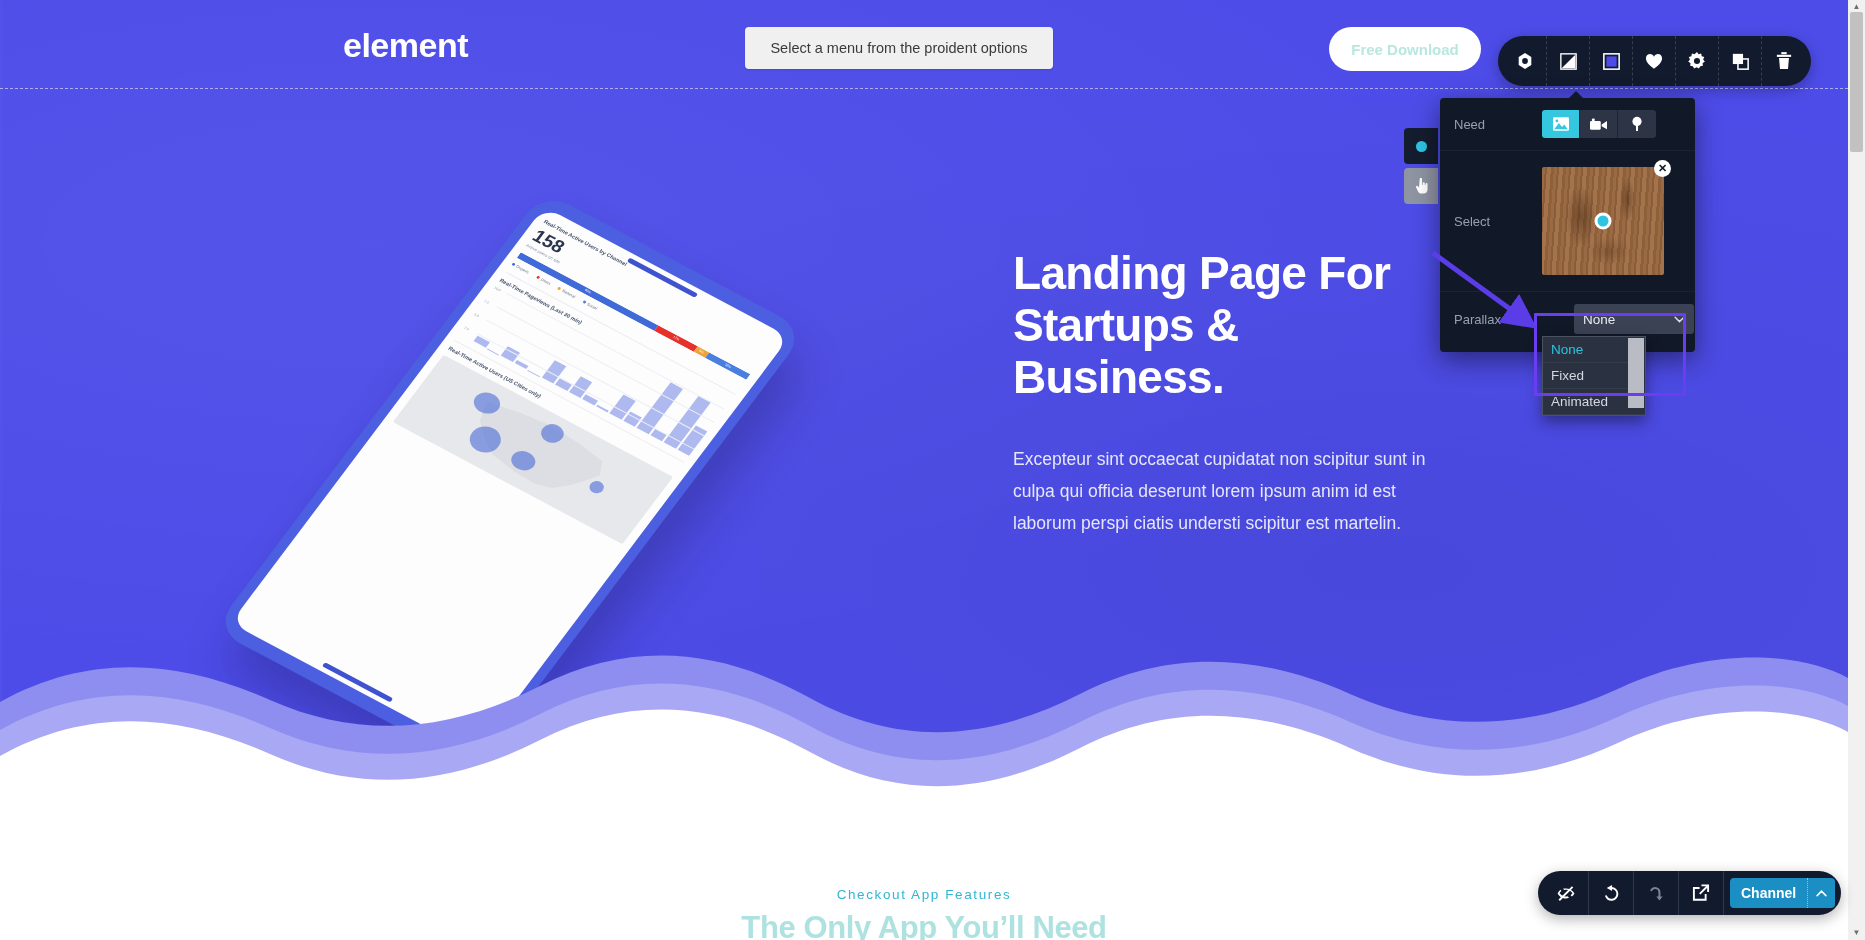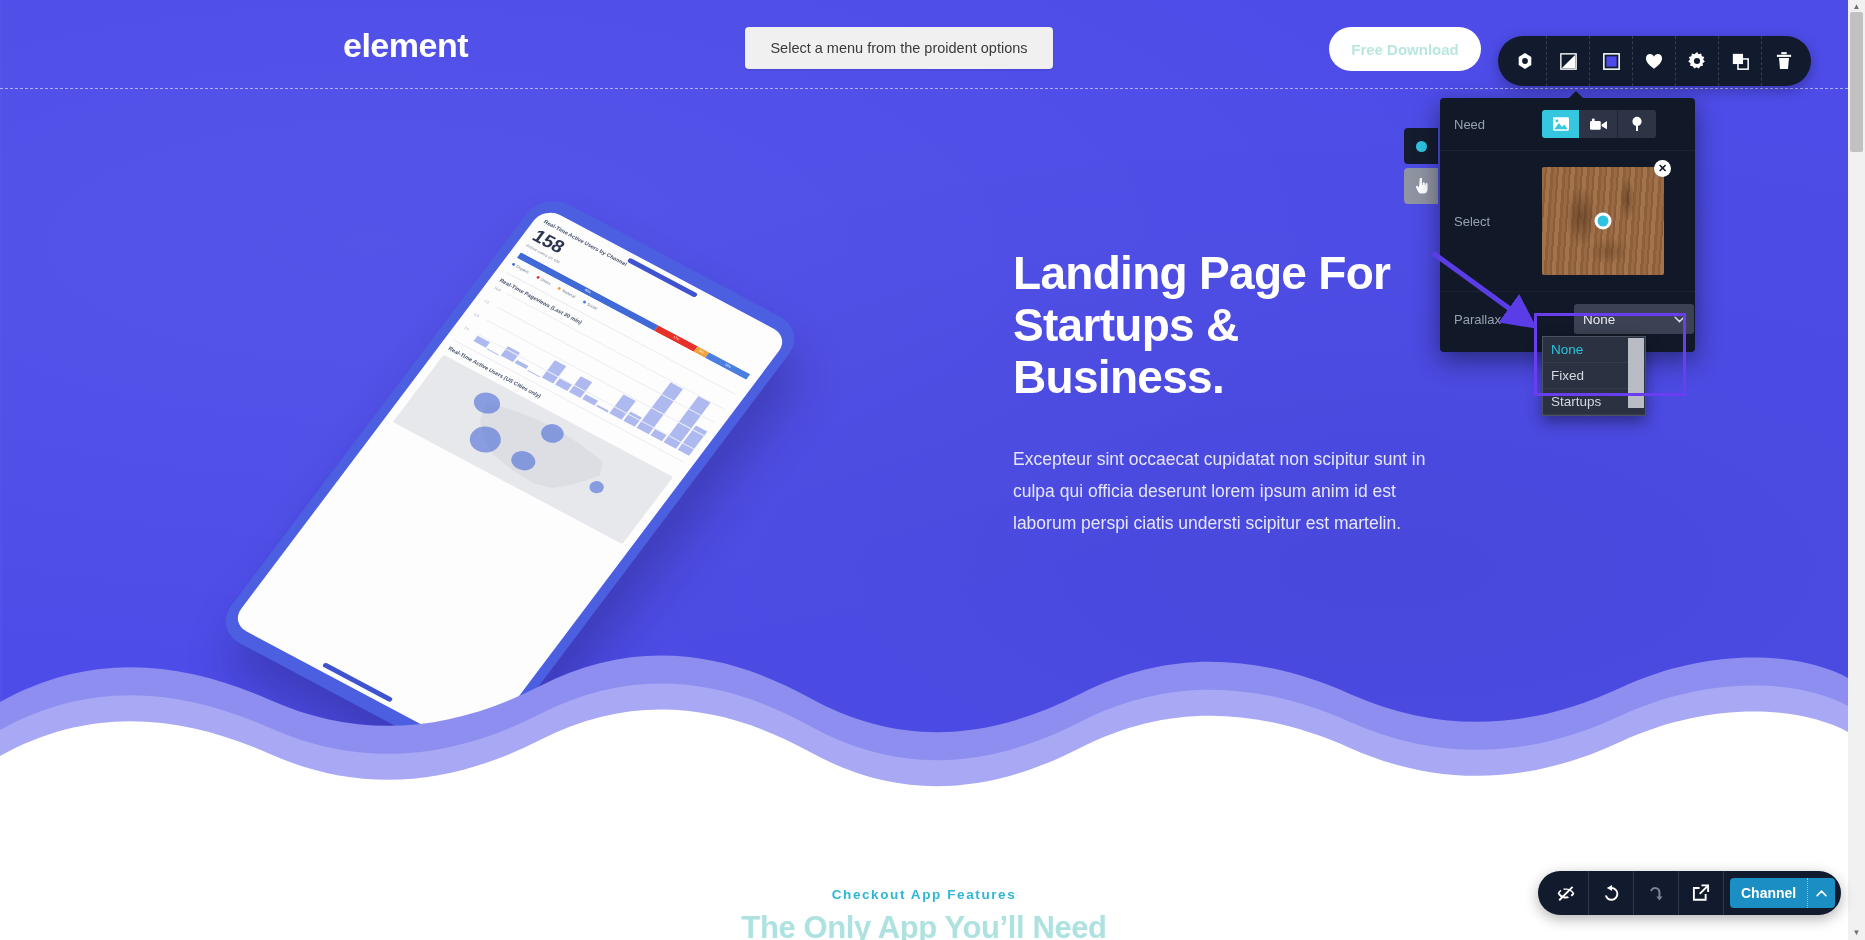--- a/index.html
+++ b/index.html
@@ -117,21 +117,21 @@
   .map { height: 86px; background: #e7e8ec; border-radius: 2px; margin-top: 6px; position: relative; overflow: hidden; }
   .blob { position: absolute; border-radius: 50%; background: rgba(78,109,214,.62); }
 
   
   .waves { position: absolute; left: 0; bottom: 0; width: 1848px; height: 220px; }
 
   
   .lower { position: absolute; left: 0; top: 810px; width: 1848px; height: 130px; background: #fff; text-align: center; }
   .lower-eyebrow {
     margin-top: 77px; color: #2fb6d6; font-size: 13.5px;
-    font-weight: 700; letter-spacing: 1.6px;
+    font-weight: 400; letter-spacing: 1.6px;
   }
   .lower-title { margin-top: 8px; color: #aee2e0; font-size: 31px; font-weight: 700; letter-spacing: -.4px; }
 
   
   .scrollbar { position: absolute; right: 0; top: 0; width: 17px; height: 940px; background: #f1f1f1; }
   .sb-thumb { position: absolute; top: 12px; left: 2px; width: 13px; height: 140px; background: #c1c1c1; border-radius: 2px; }
   .sb-arrow { position: absolute; left: 0; width: 17px; height: 14px; color: #6e6e6e; font-size: 8px; text-align: center; line-height: 14px; }
 
   
   .el-toolbar {
@@ -449,21 +449,21 @@
     <div class="select-wrap">
       <div class="sel-box">
         <span>None</span>
         <svg width="11" height="7" viewBox="0 0 12 8">
           <path d="M1 1.4 L6 6.4 L11 1.4" fill="none" stroke="#d8dbe3" stroke-width="1.7" stroke-linecap="round"></path>
         </svg>
       </div>
       <div class="sel-list">
         <div class="sel">None</div>
         <div>Fixed</div>
-        <div>Startups</div>
+        <div>Animated</div>
         <div class="sel-scroll"></div>
       </div>
     </div>
   </div>
 </div>
 
 <div class="parallax-highlight" style="border-color: rgb(107, 61, 240);"></div>
 
 <svg class="arrow-anno" width="120" height="90" viewBox="0 0 120 90">
   <defs>

